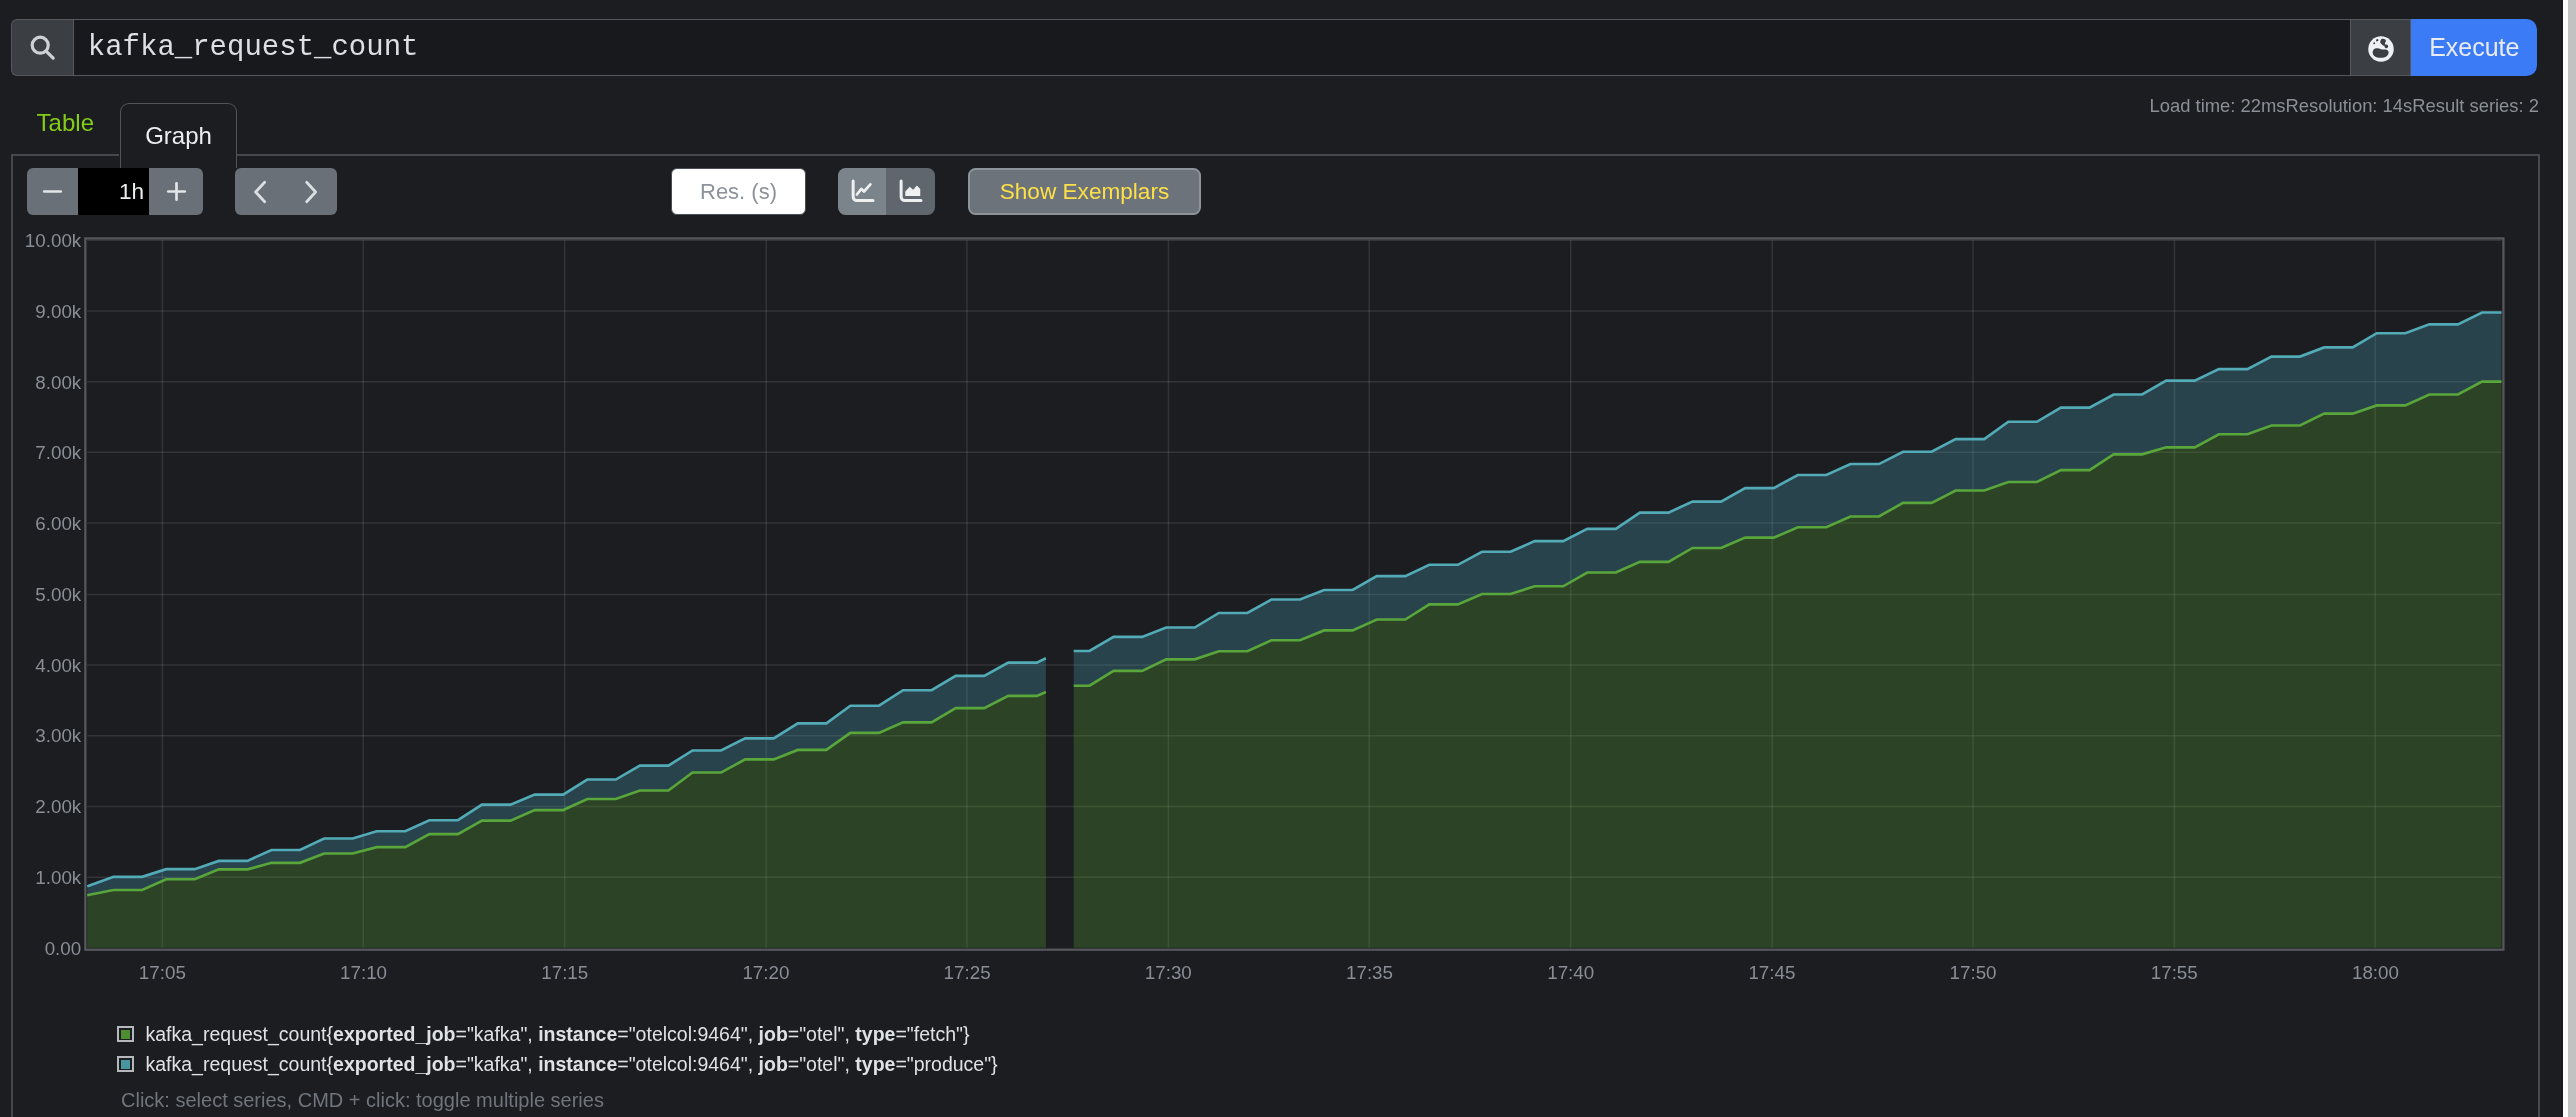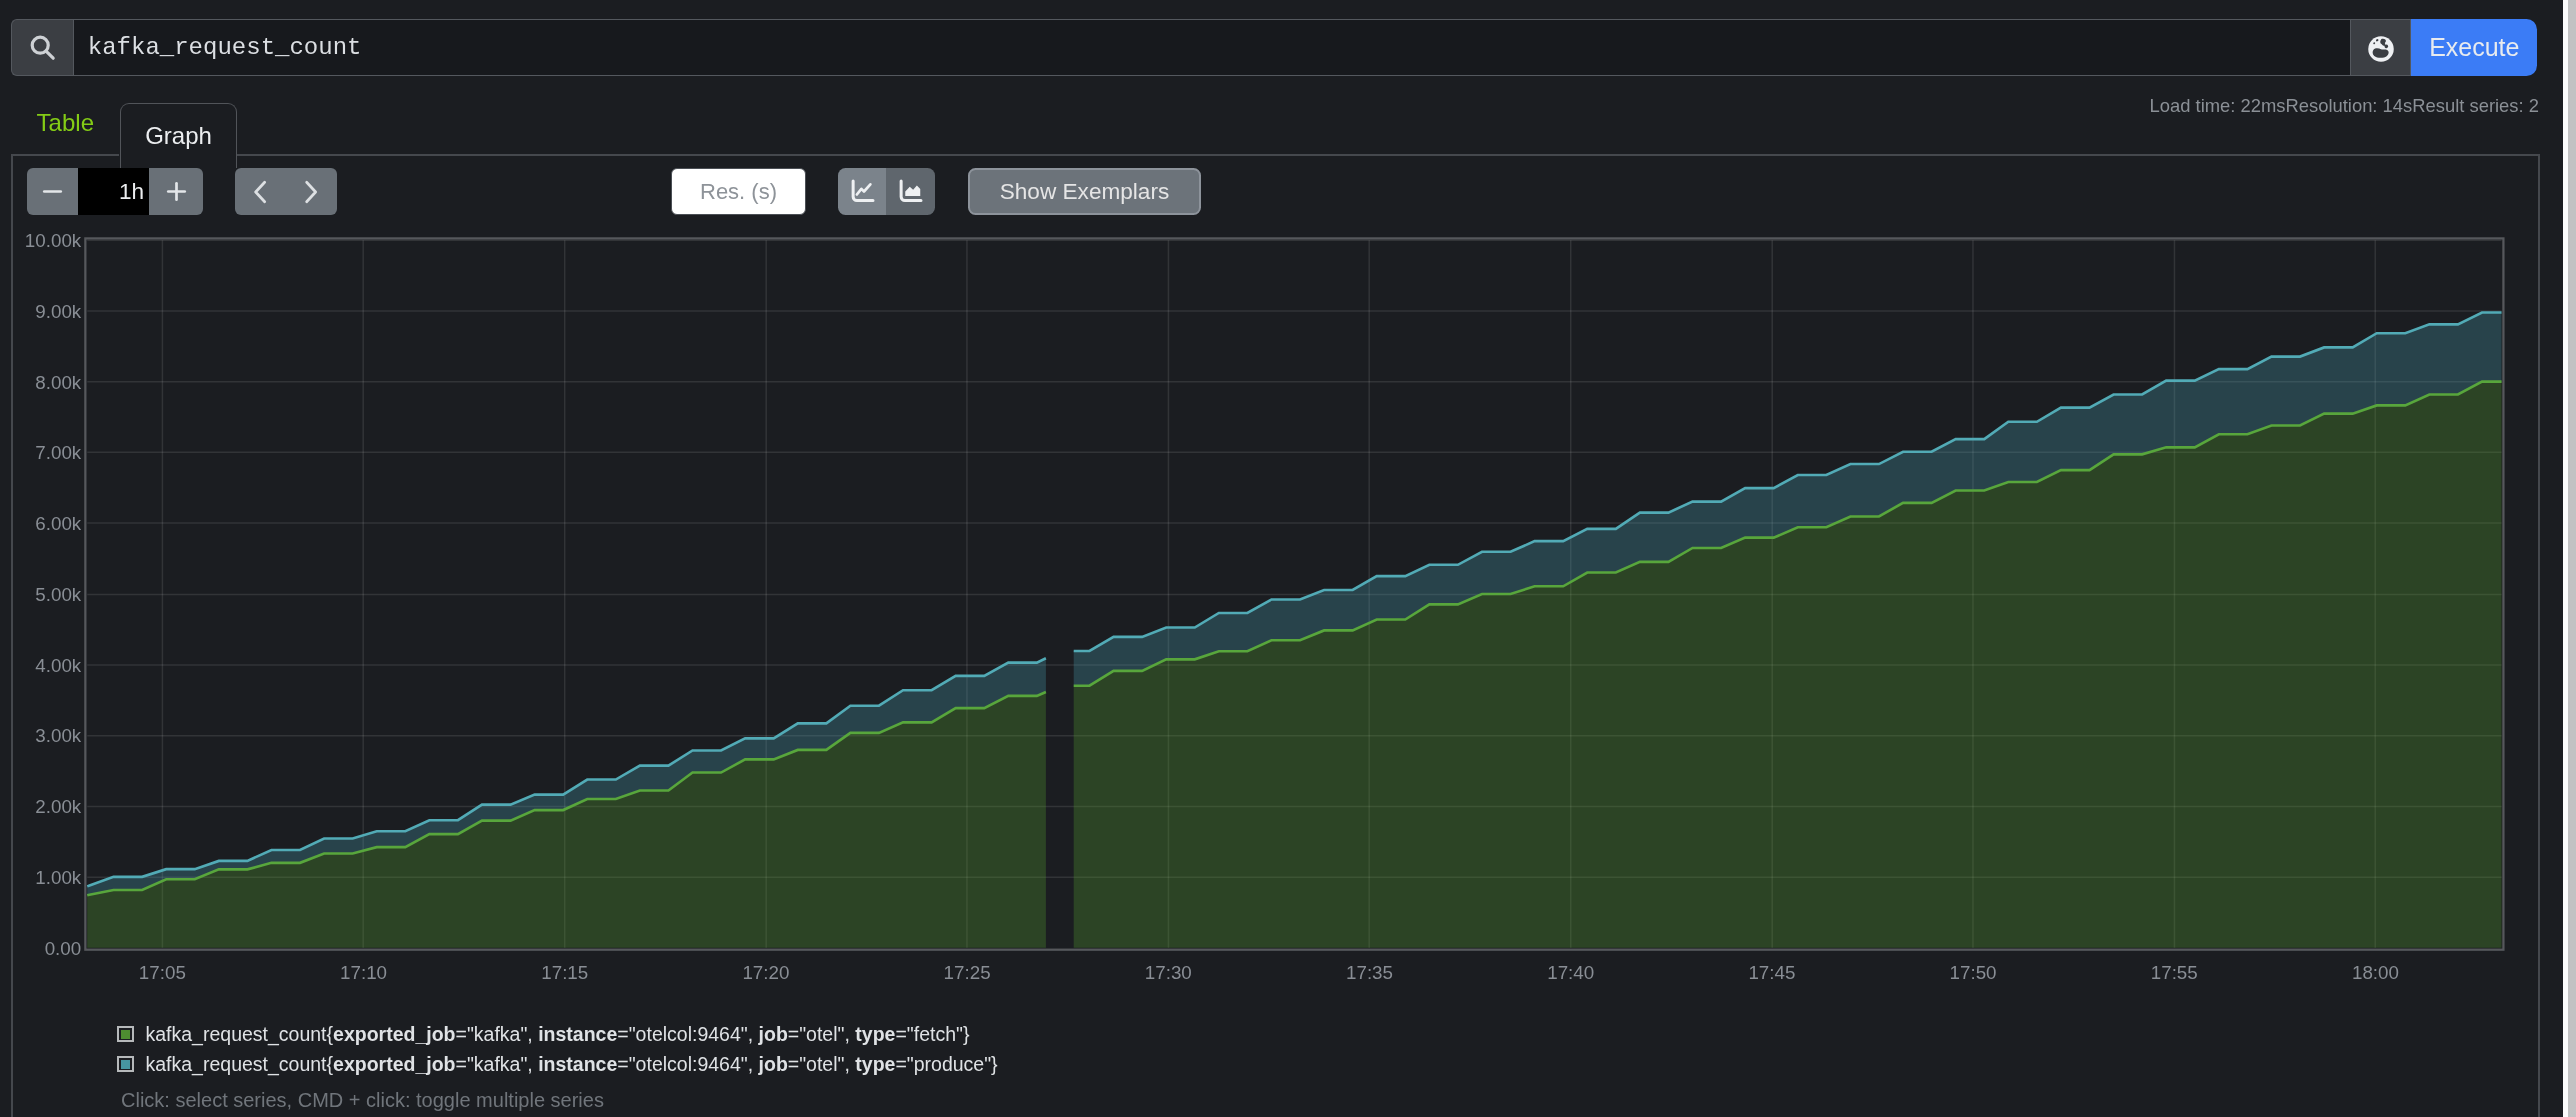--- a/index.html
+++ b/index.html
@@ -5,21 +5,21 @@
 * { margin:0; padding:0; box-sizing:border-box; }
 html,body { width:2576px; height:1117px; background:#1b1d21; overflow:hidden;
   font-family:"Liberation Sans", sans-serif; }
 .abs { position:absolute; }
 
 
 #qbar { left:11.3px; top:19px; width:2526px; height:57px; display:flex; }
 #qaddon { width:62px; height:57px; background:#3b3e43; border:1.5px solid #54585e;
   border-right:none; border-radius:6px 0 0 6px; display:flex; align-items:center; justify-content:center; }
 #qinput { flex:1; background:#17191d; border:1.5px solid #54585e; color:#dcdfe3;
-  font-family:"Liberation Mono", monospace; font-size:24px; display:flex; align-items:center;
+  font-family:"Liberation Mono", monospace; font-size:29px; display:flex; align-items:center;
   padding-left:13.5px; }
 #qglobe { width:60px; background:#3b3e43; border:1.5px solid #54585e; border-left:none;
   display:flex; align-items:center; justify-content:center; }
 #qexec { width:126px; background:#3b7cf6; border-radius:0 10.5px 10.5px 0; color:#e8ebef;
   font-size:25px; display:flex; align-items:center; justify-content:center; }
 
 
 #stats { top:95px; right:37px; color:#8b9096; font-size:18.4px; display:flex; }
 
 
@@ -50,21 +50,21 @@
 #dtin .txt { flex:1; text-align:center; font-size:22.6px; }
 #dtin .x { width:57px; display:flex; align-items:center; justify-content:center; }
 #resin { left:671px; width:135px; background:#ffffff; border:1.5px solid #4b4f55; border-radius:6px;
   color:#8e9399; display:flex; align-items:center; justify-content:center; font-size:22px; }
 #grp-tgl { left:838px; }
 #tgl-line { width:48px; background:#7b838b; border-radius:7.5px 0 0 7.5px;
   display:flex; align-items:center; justify-content:center; }
 #tgl-area { width:49px; background:#5f666d; border-radius:0 7.5px 7.5px 0;
   display:flex; align-items:center; justify-content:center; }
 #showex { left:968px; width:233px; background:#6c737a; border:2.3px solid #8d939b; border-radius:7.5px;
-  color:#e5e5e5; display:flex; align-items:center; justify-content:center; font-size:22.6px; }
+  color:#fde047; display:flex; align-items:center; justify-content:center; font-size:22.6px; }
 
 
 #legend { left:117px; top:1019px; }
 .lrow { display:flex; align-items:center; height:30px; color:#dfe2e5; font-size:19.5px; }
 .swatch { width:16.5px; height:16.5px; border:2.3px solid #b6b9bb; background:#1b1d21;
   display:flex; align-items:center; justify-content:center; margin-right:12px; }
 .swatch > div { width:9px; height:9px; }
 #hint { left:121px; top:1089px; color:#70757b; font-size:20px; }
 
 

